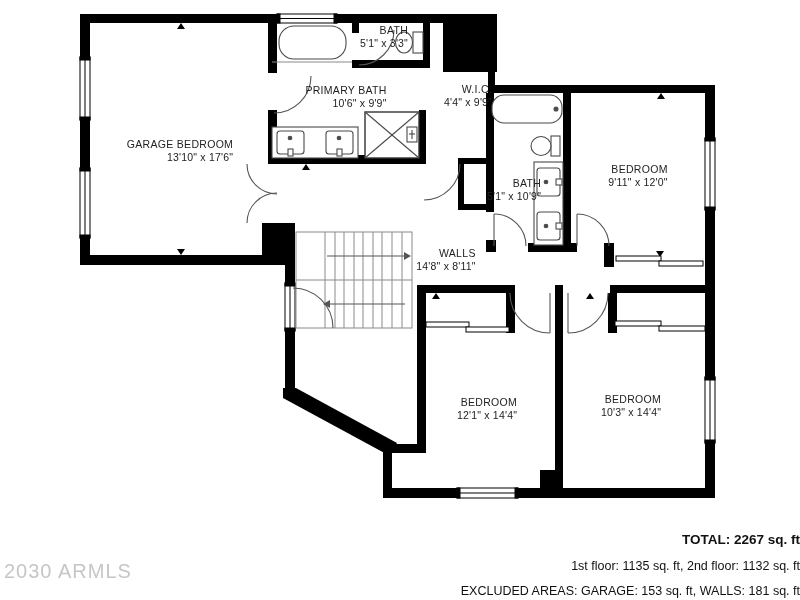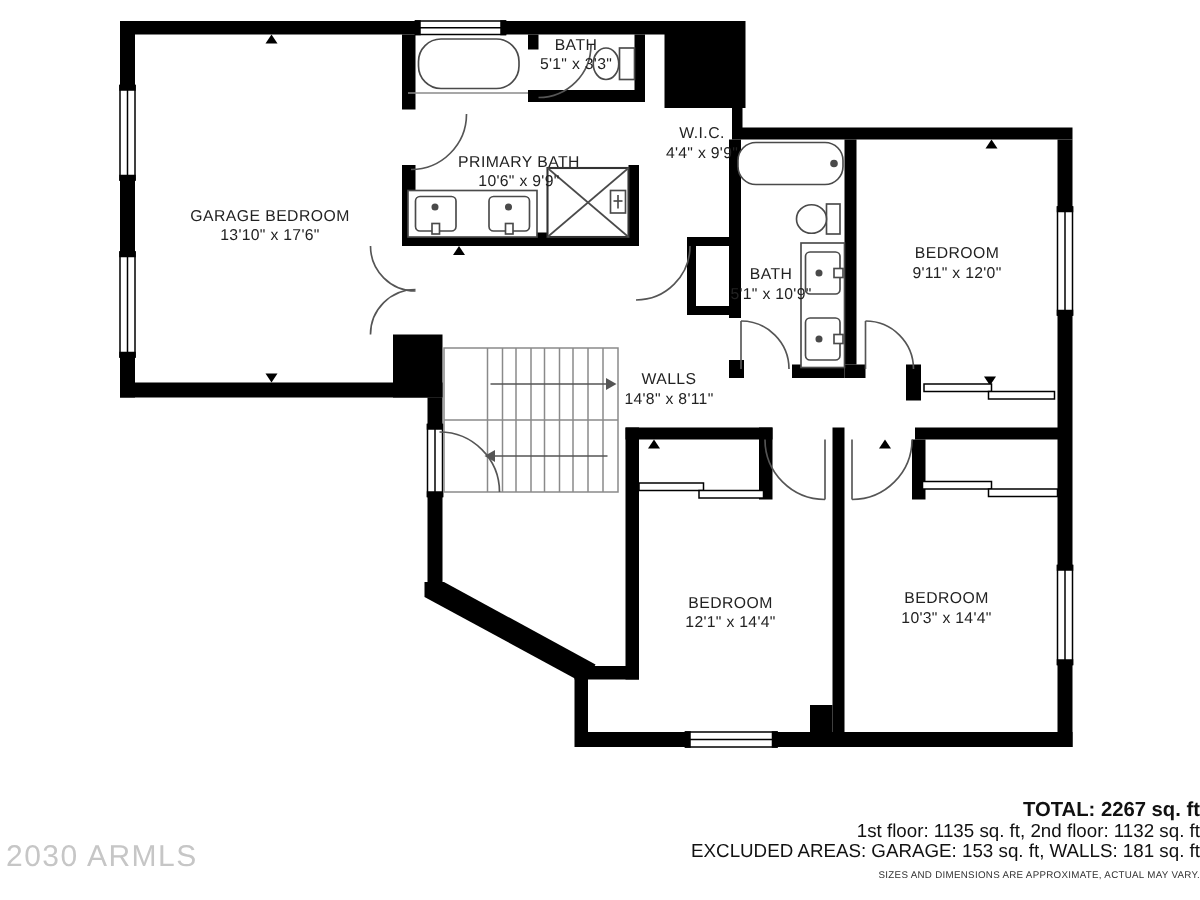--- a/index.html
+++ b/index.html
@@ -1,24 +1,24 @@
 <!DOCTYPE html>
 <html><head>
 <meta charset="utf-8">
 <style>
   html,body{margin:0;padding:0;background:#fff;}
   #stage{position:relative;width:800px;height:600px;background:#fff;overflow:hidden;
          font-family:"Liberation Sans","DejaVu Sans",sans-serif;}
   #plan-svg{position:absolute;left:0;top:0;}
-  .room-label{position:absolute;transform:translateX(-50%);text-align:center;
+  .room-label{position:absolute;transform:translateX(-50%);text-align:right;
               color:#222;font-size:10.5px;line-height:13px;letter-spacing:.3px;white-space:nowrap;}
   .room-label .dims{letter-spacing:.2px;}
   #footer{position:absolute;left:0;top:533px;width:100%;text-align:right;color:#111;}
   #footer .total{font-size:13.5px;font-weight:bold;line-height:14px;}
-  #footer .floors,#footer .excluded{font-size:12.5px;line-height:12px;margin-top:1px;}
+  #footer .floors,#footer .excluded{font-size:12.5px;line-height:12px;margin-top:13px;}
   #footer .disclaimer{font-size:6.5px;color:#333;margin-top:7px;letter-spacing:.2px;}
   #watermark{position:absolute;left:4px;top:560px;font-size:20px;color:#c6c6c6;
              letter-spacing:1px;font-weight:400;}
 </style>
 </head>
 <body>
 
 <div id="stage">
 
   <svg id="plan-svg" width="800" height="600" viewBox="0 0 800 600">
@@ -230,21 +230,21 @@
         <circle cx="546" cy="226" r="1.8" fill="#4a4a4a"></circle>
         <rect x="556" y="223" width="6" height="6"></rect>
       </g>
     </g>
   </svg>
 
   <div class="room-label" style="left:180px;top:138px">
     <span>GARAGE BEDROOM</span><br>
     <span class="dims">13'10" x 17'6"</span>
   </div>
-  <div class="room-label" style="left:346px;top:102px">
+  <div class="room-label" style="left:346px;top:84px">
     <span>PRIMARY BATH</span><br>
     <span class="dims">10'6" x 9'9"</span>
   </div>
   <div class="room-label" style="left:384px;top:24px">
     <span>BATH</span><br>
     <span class="dims">5'1" x 3'3"</span>
   </div>
   <div class="room-label" style="left:468px;top:83px">
     <span>W.I.C.</span><br>
     <span class="dims">4'4" x 9'9"</span>

